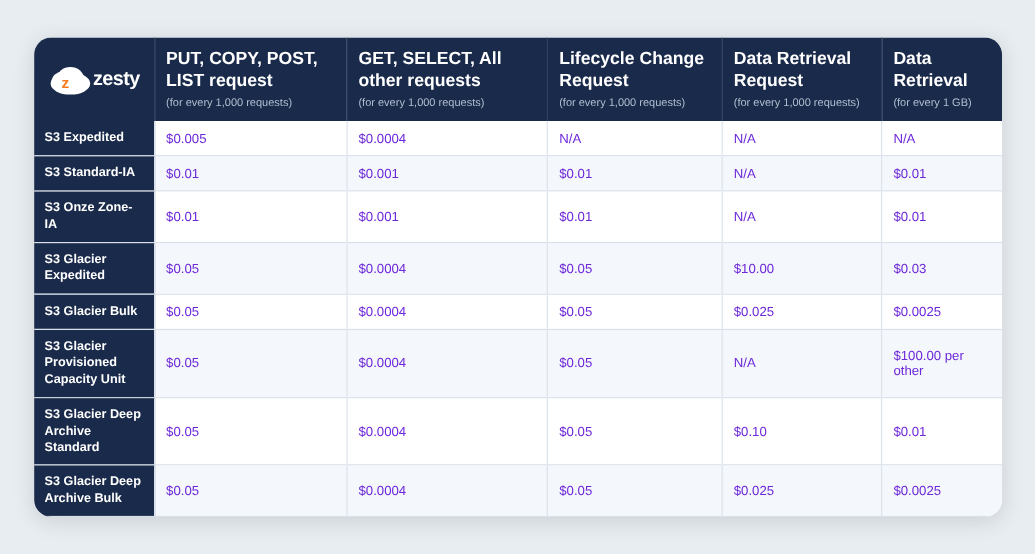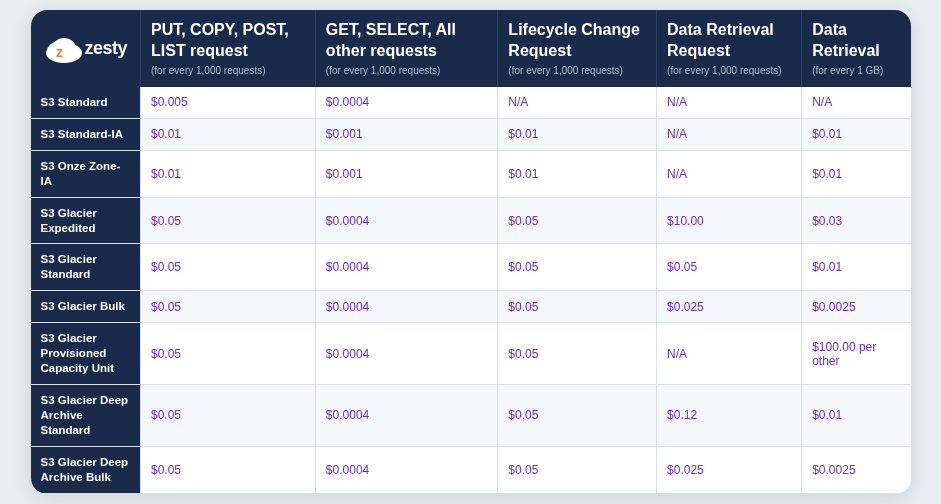--- a/index.html
+++ b/index.html
@@ -128,21 +128,21 @@
           <span class="col-sub">(for every 1,000 requests)</span>
         </th>
         <th>
           <span class="col-main">Data Retrieval</span>
           <span class="col-sub">(for every 1 GB)</span>
         </th>
       </tr>
     </thead>
     <tbody id="table-body">
     <tr>
-          <td class="row-label">S3 Standard</td>
+          <td class="row-label">S3 Expedited</td>
           <td>$0.005</td>
           <td>$0.0004</td>
           <td>N/A</td>
           <td>N/A</td>
           <td>N/A</td>
         </tr>
         <tr>
           <td class="row-label">S3 Standard-IA</td>
           <td>$0.01</td>
           <td>$0.001</td>
@@ -160,49 +160,41 @@
         </tr>
         <tr>
           <td class="row-label">S3 Glacier Expedited</td>
           <td>$0.05</td>
           <td>$0.0004</td>
           <td>$0.05</td>
           <td>$10.00</td>
           <td>$0.03</td>
         </tr>
         <tr>
-          <td class="row-label">S3 Glacier Standard</td>
-          <td>$0.05</td>
-          <td>$0.0004</td>
-          <td>$0.05</td>
-          <td>$0.05</td>
-          <td>$0.01</td>
-        </tr>
-        <tr>
           <td class="row-label">S3 Glacier Bulk</td>
           <td>$0.05</td>
           <td>$0.0004</td>
           <td>$0.05</td>
           <td>$0.025</td>
           <td>$0.0025</td>
         </tr>
         <tr>
           <td class="row-label">S3 Glacier Provisioned Capacity Unit</td>
           <td>$0.05</td>
           <td>$0.0004</td>
           <td>$0.05</td>
           <td>N/A</td>
           <td>$100.00 per other</td>
         </tr>
         <tr>
           <td class="row-label">S3 Glacier Deep Archive Standard</td>
           <td>$0.05</td>
           <td>$0.0004</td>
           <td>$0.05</td>
-          <td>$0.12</td>
+          <td>$0.10</td>
           <td>$0.01</td>
         </tr>
         <tr>
           <td class="row-label">S3 Glacier Deep Archive Bulk</td>
           <td>$0.05</td>
           <td>$0.0004</td>
           <td>$0.05</td>
           <td>$0.025</td>
           <td>$0.0025</td>
         </tr>

